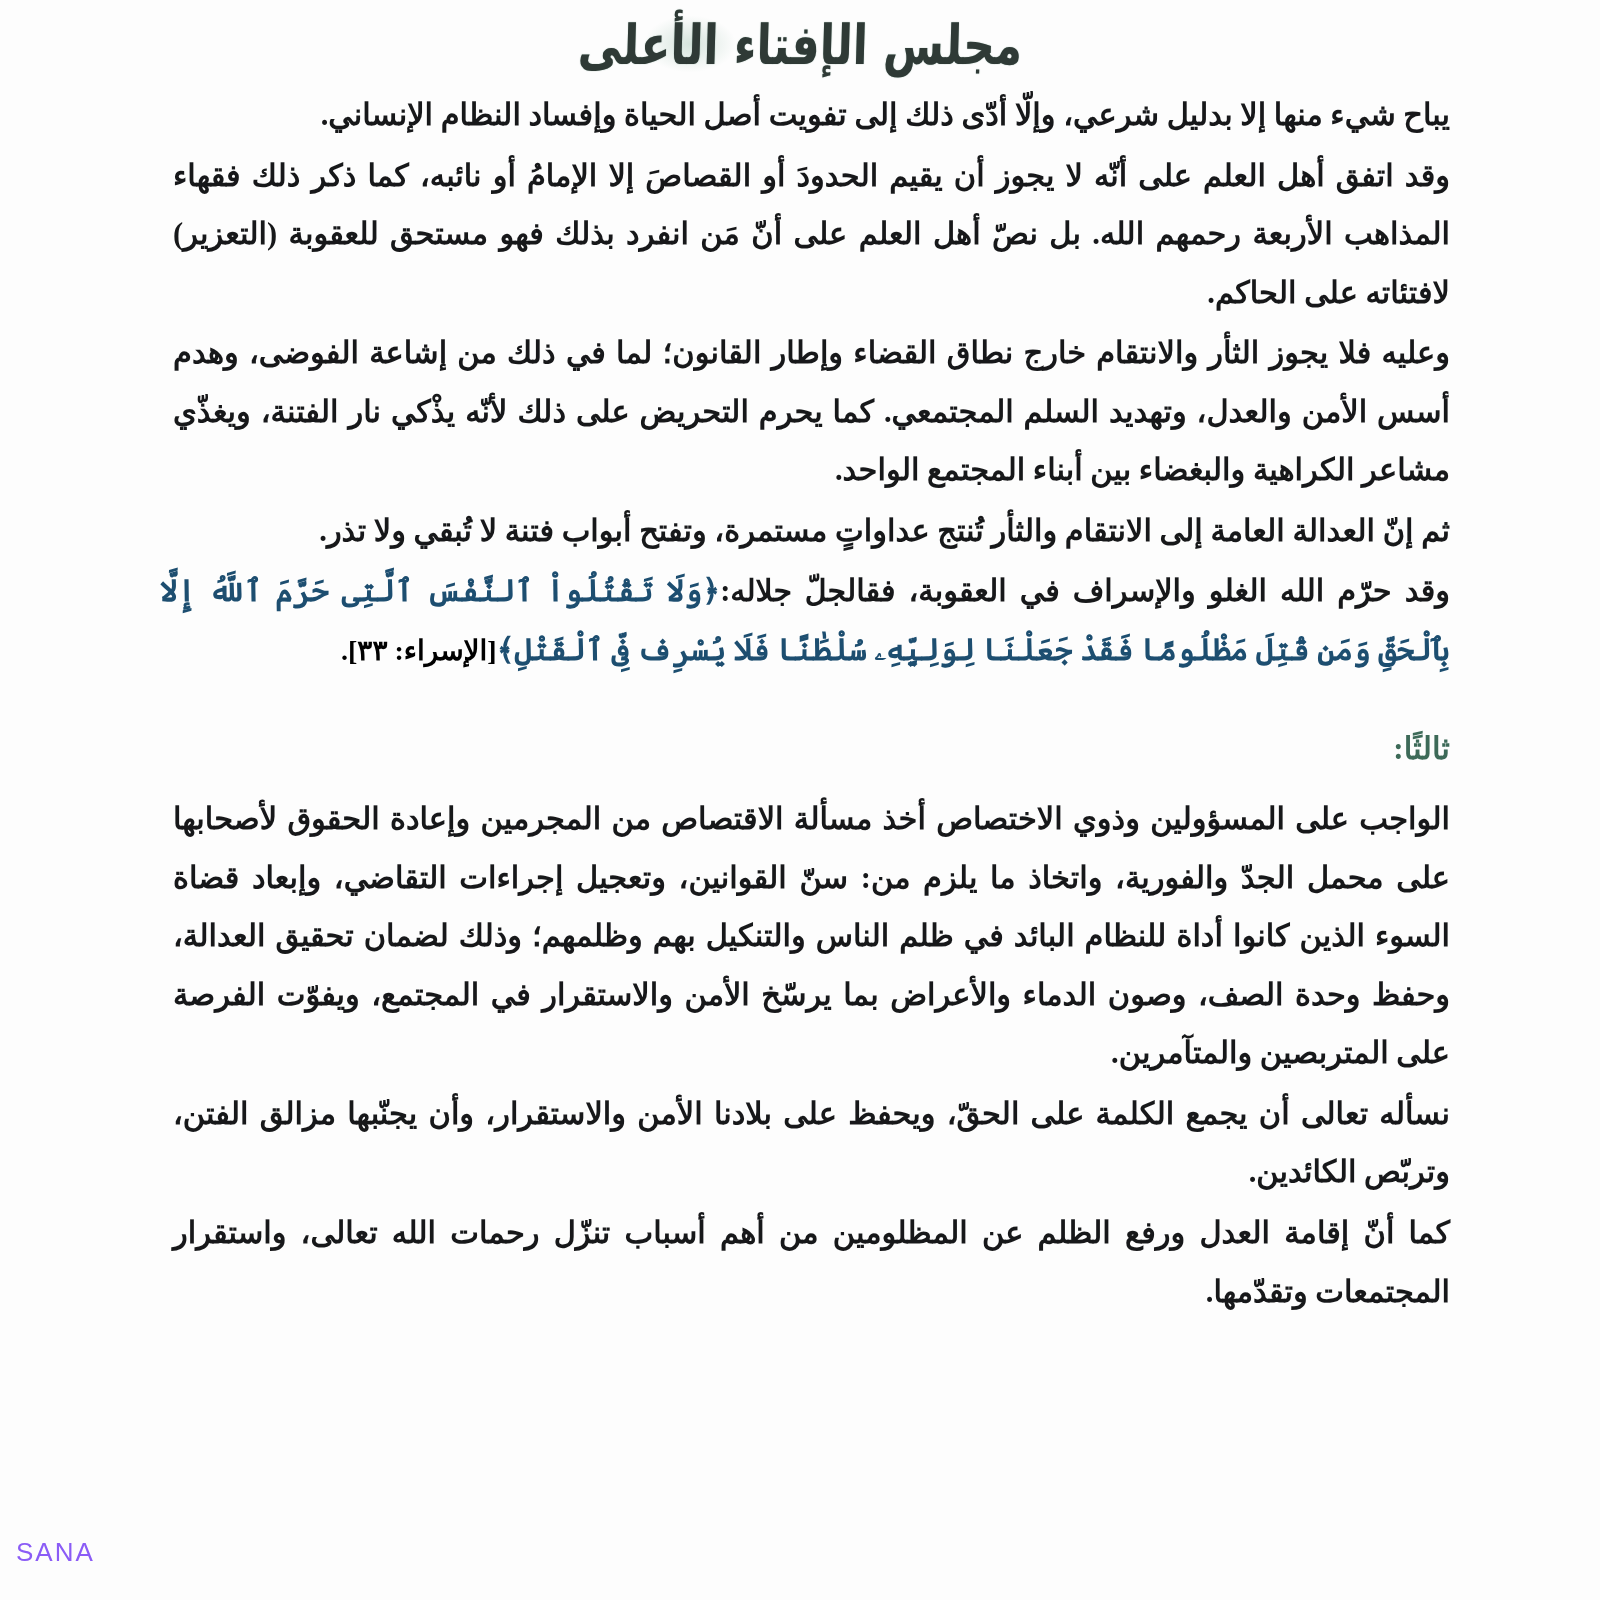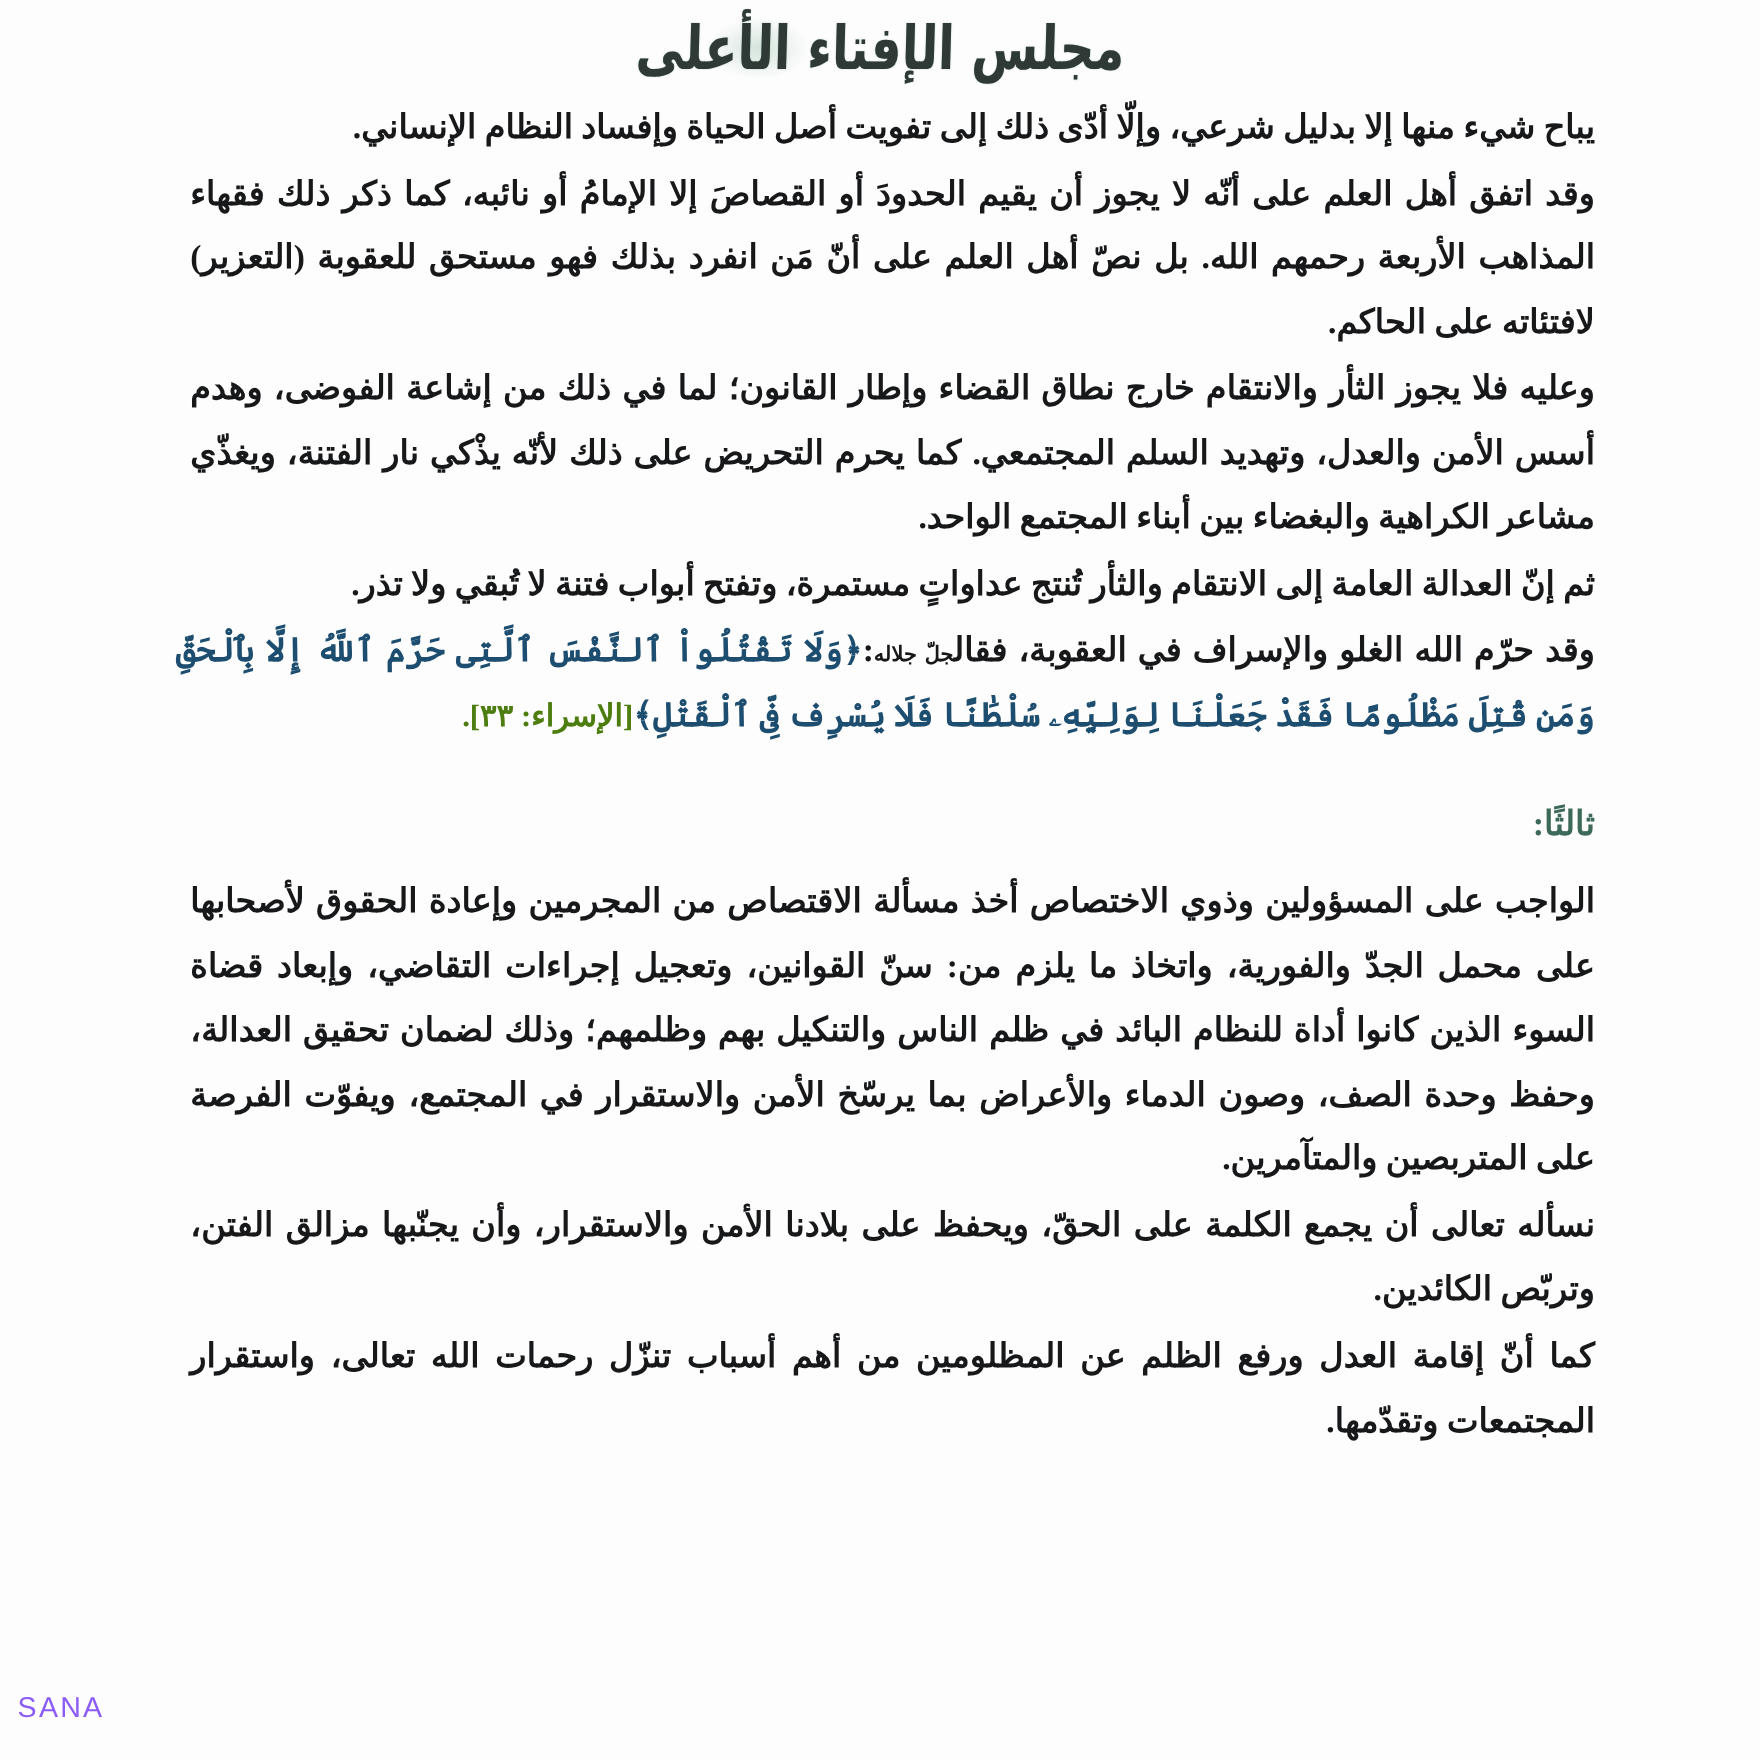--- a/index.html
+++ b/index.html
@@ -86,25 +86,25 @@
     color: #17181a;
     text-align: justify;
     font-weight: 600;
   }
   .verse {
     color: #1d4e70;
     font-weight: 700;
     letter-spacing: 0px;
   }
   .honorific {
-    font-size: 19px;
+    font-size: 30px;
     color: #17181a;
   }
   .ref {
-    color: #4d7c0f;
+    color: #000000;
     font-weight: 600;
     font-size: 28px;
   }
 
   
   .section-heading {
     margin: 44px 0 14px 0;
     font-size: 31px;
     font-weight: 700;
     color: #3d6a58;

